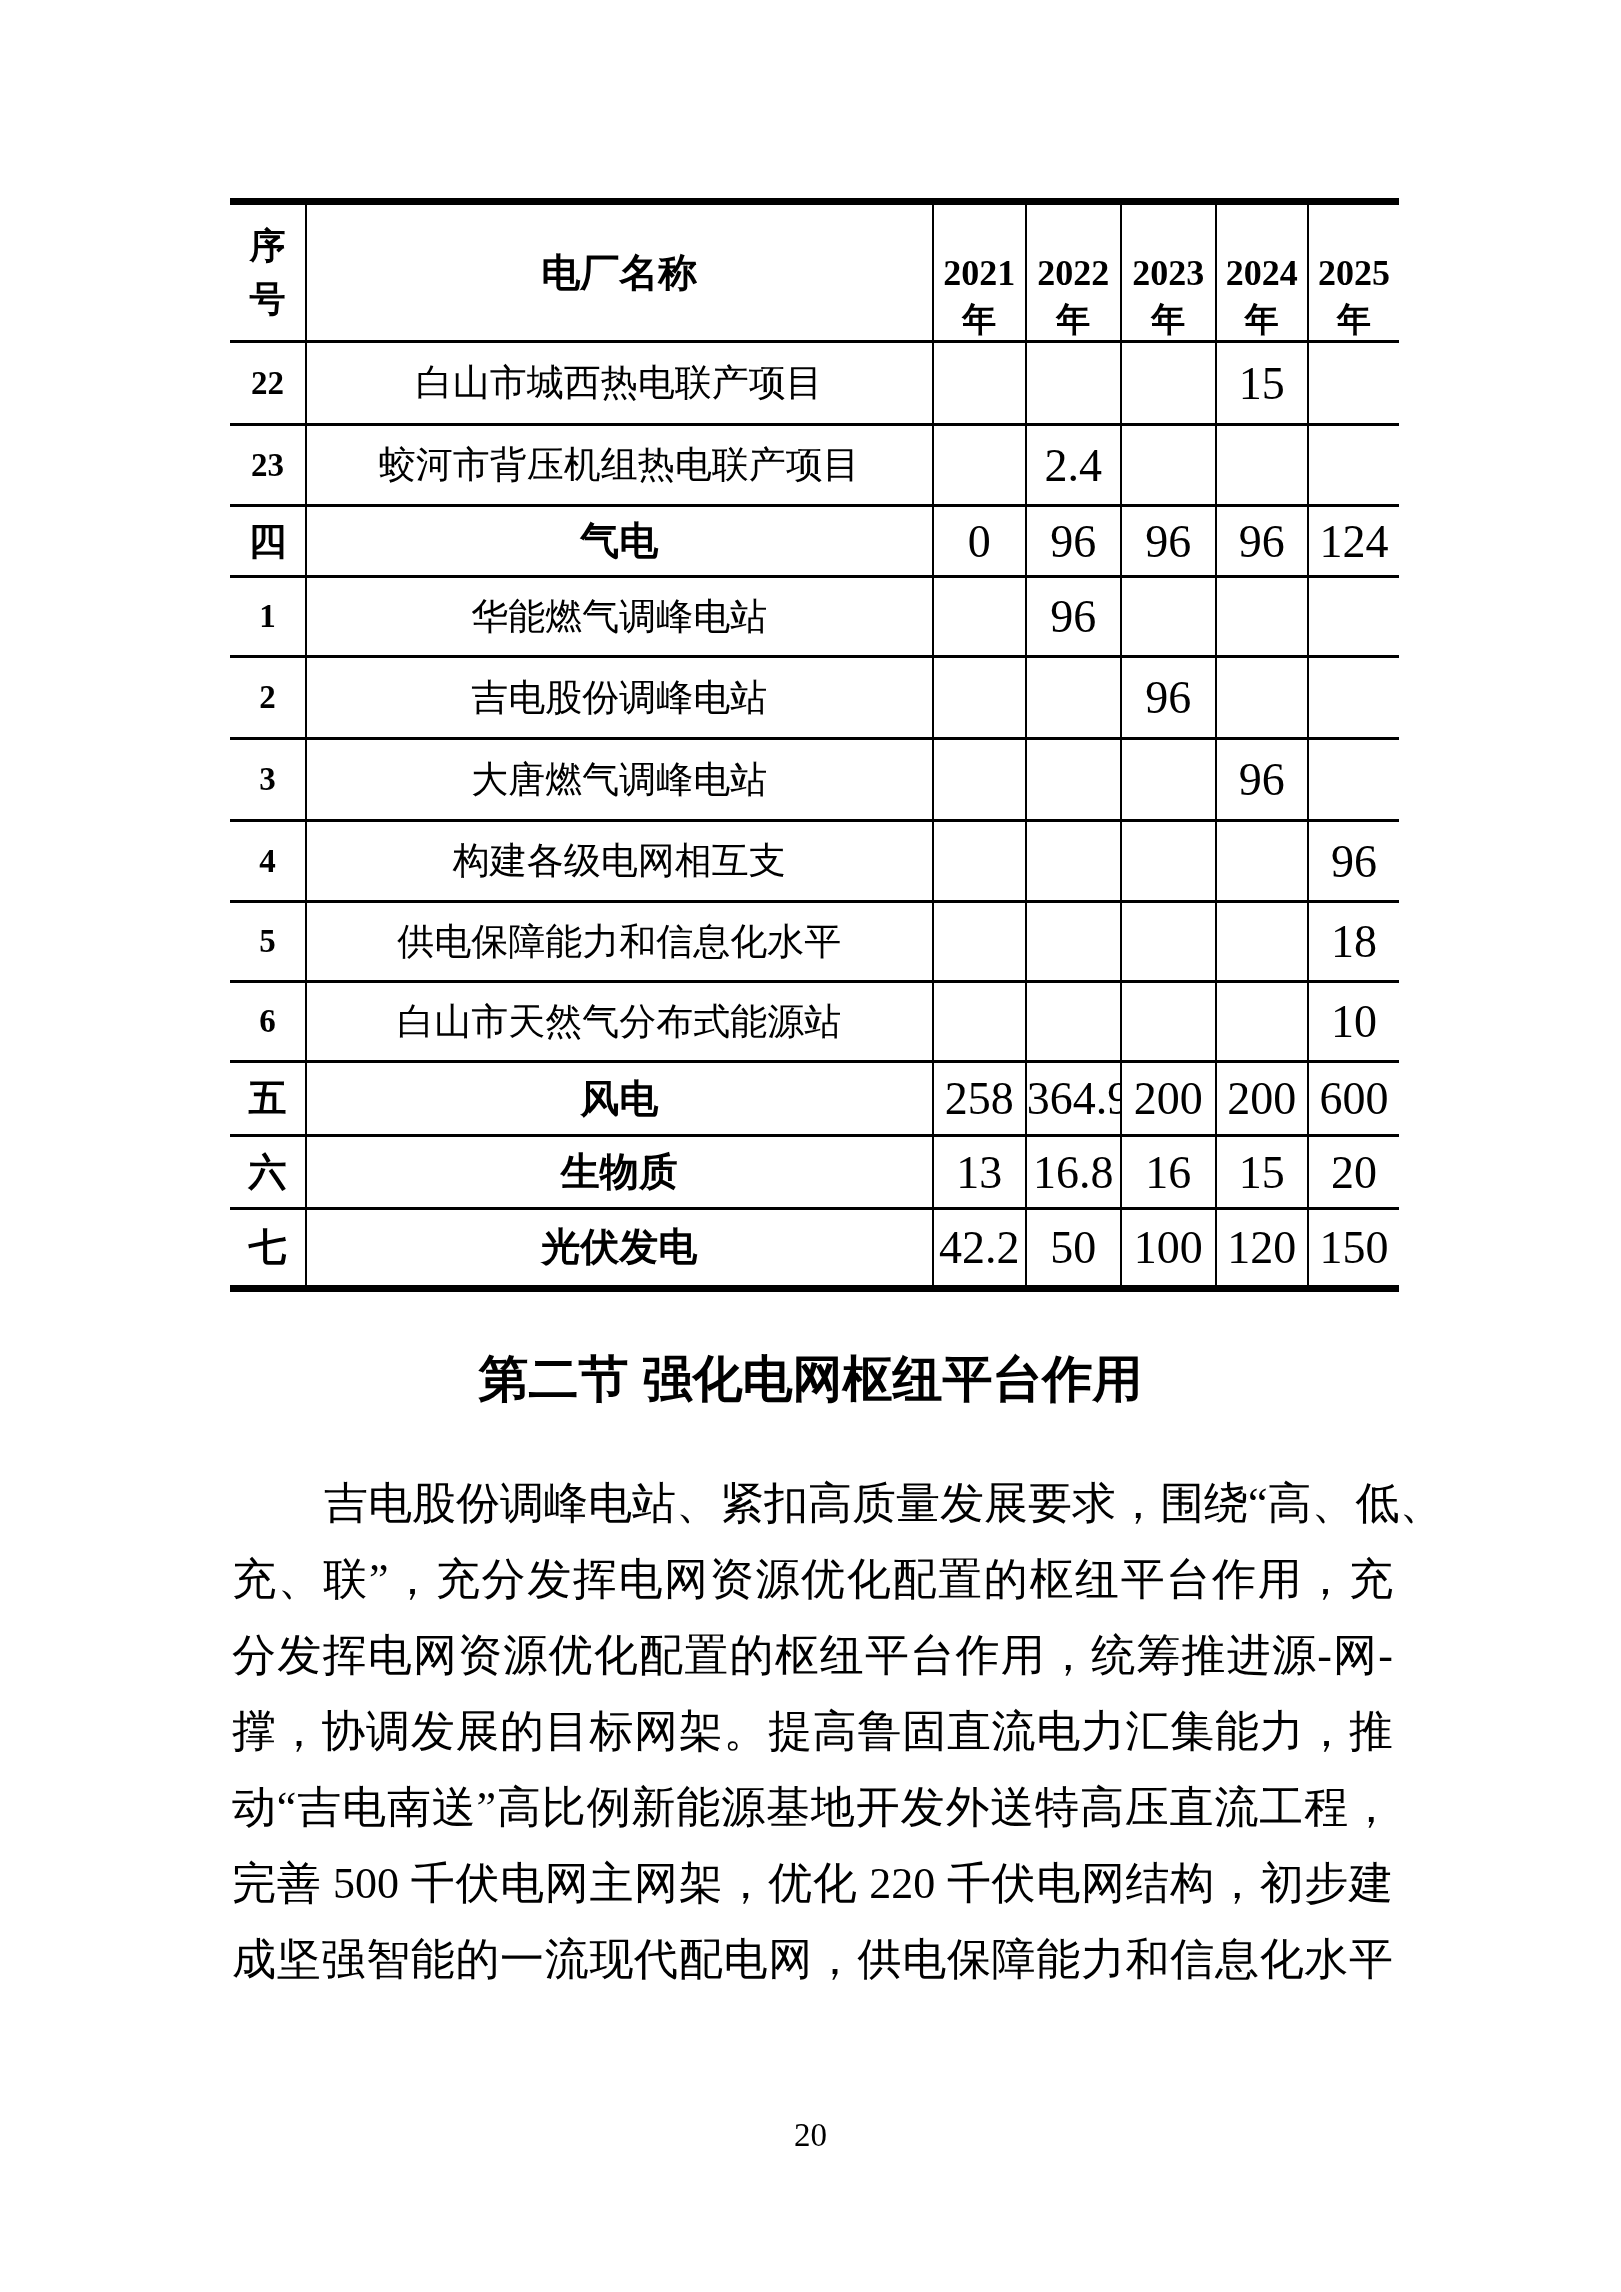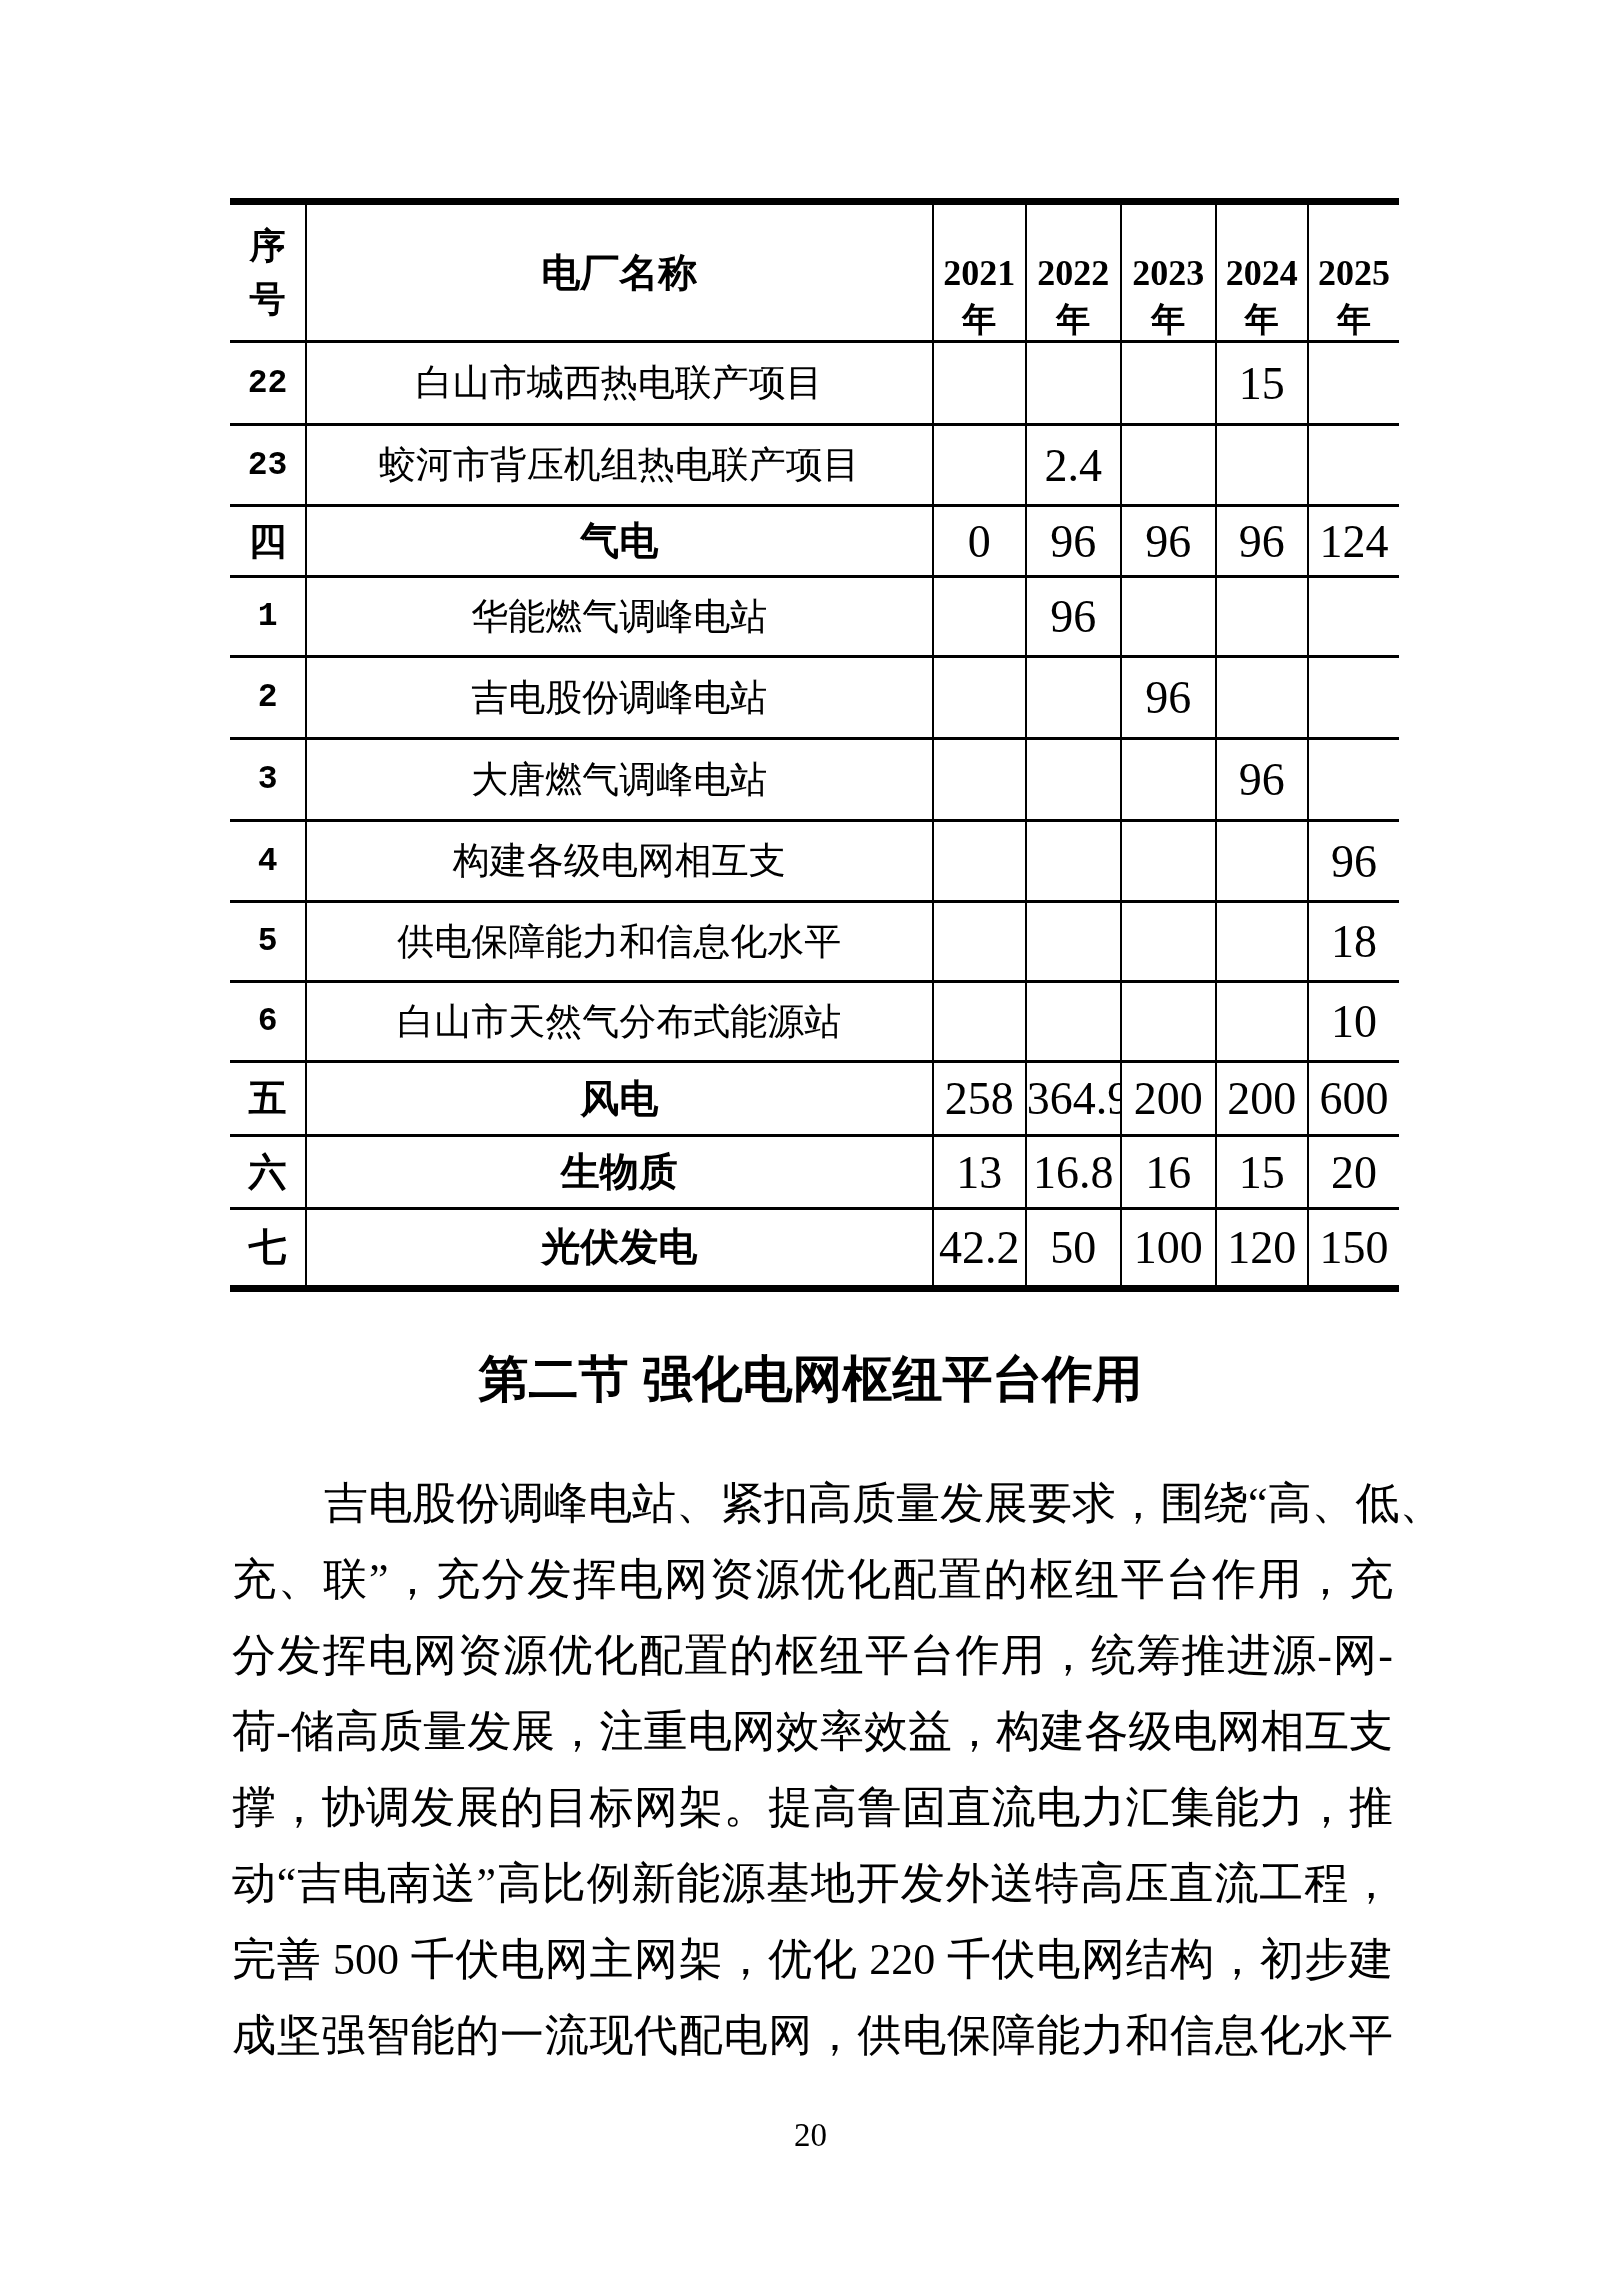--- a/index.html
+++ b/index.html
@@ -17,21 +17,21 @@
     border-right:2.9px solid #000;border-bottom:3.9px solid #000;
     text-align:center;vertical-align:middle;padding:0;overflow:hidden;
   }
   .cap th:last-child,.cap td:last-child{border-right:none;}
   .cap tr:last-child td{border-bottom:none;}
   .th-seq{font-family:"Liberation Sans",sans-serif;font-weight:bold;font-size:36px;line-height:1.45;}
   .th-seq span{display:block;}
   .th-name{font-family:"Liberation Sans",sans-serif;font-weight:bold;font-size:39px;}
   .yr-num{display:block;font-family:"Liberation Serif",serif;font-weight:bold;font-size:36px;line-height:1.35;margin-top:44px;}
   .yr-suffix{display:block;font-family:"Liberation Sans",sans-serif;font-weight:bold;font-size:34px;line-height:1.25;}
-  .td-no{font-family:Liberation Mono, monospace;font-weight:bold;font-size:33px;}
+  .td-no{font-family:Liberation Serif, serif;font-weight:bold;font-size:33px;}
   tr.category .td-no{font-family:"Liberation Sans",sans-serif;font-size:38px;}
   .td-name{font-family:"Liberation Serif",serif;font-size:37px;font-weight:normal;}
   tr.category .td-name{font-family:"Liberation Sans",sans-serif;font-weight:bold;font-size:39px;}
   .td-val{font-family:"Liberation Serif",serif;font-size:46px;font-weight:normal;margin-left:24px;}
   
   .section-heading{
     position:absolute;left:0;top:1350px;width:1621px;text-align:center;
     font-family:"Liberation Sans",sans-serif;font-weight:bold;font-size:50px;line-height:59px;
   }
   
@@ -207,21 +207,20 @@
         </tbody>
     </table>
   </div>
 
   <div class="section-heading">第二节 强化电网枢纽平台作用</div>
 
   <div class="paragraph" id="paragraph">
       <div class="bodyline first">吉电股份调峰电站、紧扣高质量发展要求，围绕“高、低、</div>
       <div class="bodyline">充、联”，充分发挥电网资源优化配置的枢纽平台作用，充</div>
       <div class="bodyline">分发挥电网资源优化配置的枢纽平台作用，统筹推进源-网-</div>
-      <div class="bodyline">荷-储高质量发展，注重电网效率效益，构建各级电网相互支</div>
       <div class="bodyline">撑，协调发展的目标网架。提高鲁固直流电力汇集能力，推</div>
       <div class="bodyline">动“吉电南送”高比例新能源基地开发外送特高压直流工程，</div>
       <div class="bodyline">完善 500 千伏电网主网架，优化 220 千伏电网结构，初步建</div>
       <div class="bodyline">成坚强智能的一流现代配电网，供电保障能力和信息化水平</div>
     </div>
 
   <div class="page-number">20</div>
 
 </div>
 

